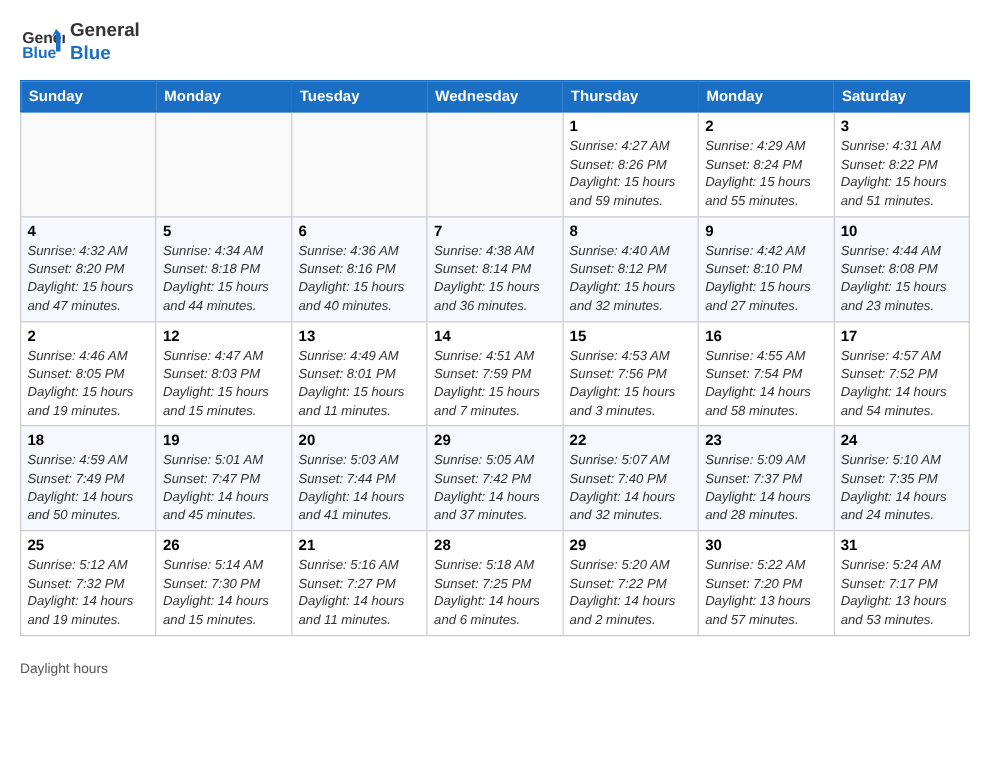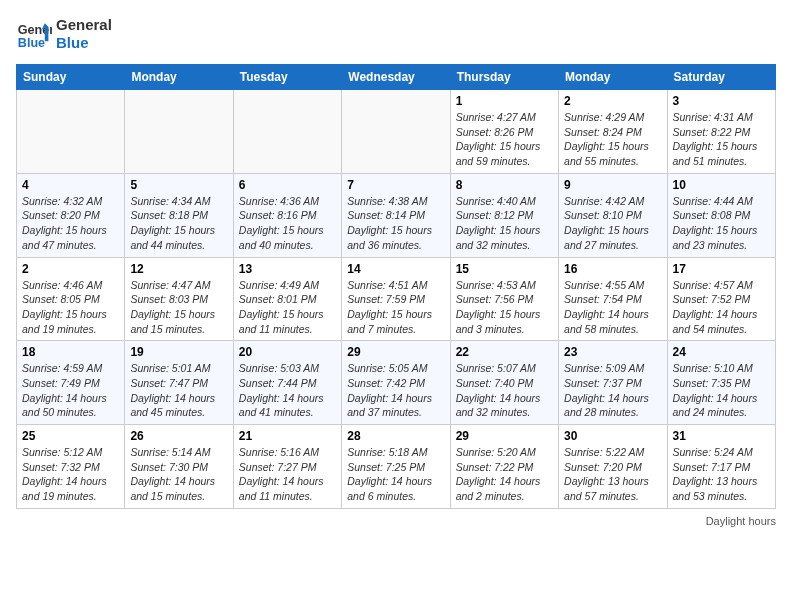--- a/index.html
+++ b/index.html
@@ -67,24 +67,24 @@
       display: block;
     }
     .day-info {
       color: #333;
       font-size: 10.5px;
       line-height: 1.4;
       font-style: italic;
     }
     .empty-cell { background: #f9f9f9 !important; }
     .footer {
-      margin-top: 6px;
+      margin-top: 20px;
       font-size: 11px;
       color: #555;
-      text-align: right;
+      text-align: left;
     }
   </style>
 </head>
 <body>
 
 <div class="header">
   <div class="logo">
     <svg class="logo-icon" viewBox="0 0 40 40">
       <text x="2" y="20" font-size="14" font-weight="bold" fill="#333">General</text>
       <text x="2" y="34" font-size="14" font-weight="bold" fill="#1a6fc4">Blue</text>

